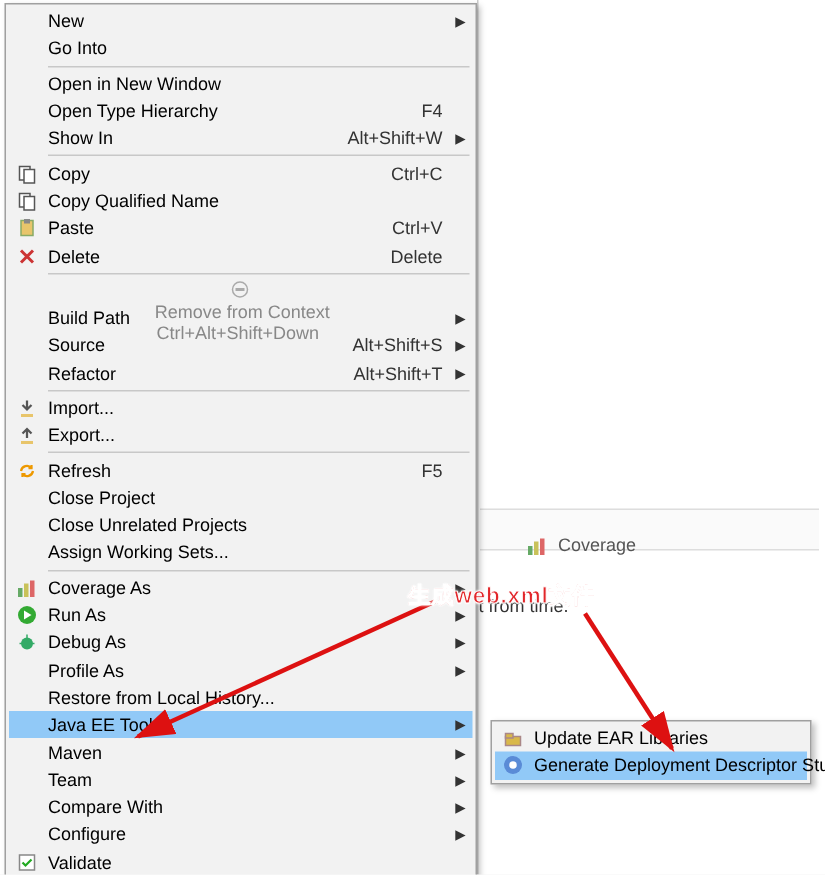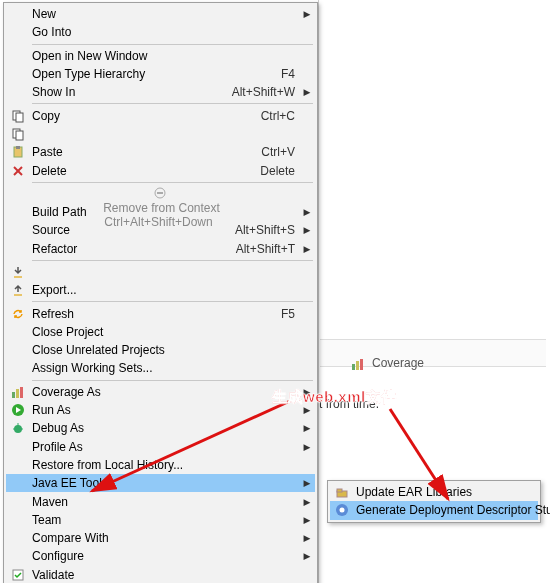--- a/index.html
+++ b/index.html
@@ -175,20 +175,21 @@
       <span class="shortcut">Ctrl+C</span>
       <span class="submenu-arrow"></span>
     </div>
     <div class="item">
       <span class="icon-slot">
         <svg class="ico" viewBox="0 0 14 14">
           <rect x="2" y="2" width="7" height="9" fill="#fff" stroke="#555"></rect>
           <rect x="5" y="4" width="7" height="9" fill="#fff" stroke="#555"></rect>
         </svg>
       </span>
+      <span class="label">Copy Qualified Name</span>
       <span class="submenu-arrow"></span>
     </div>
     <div class="item">
       <span class="icon-slot">
         <svg class="ico" viewBox="0 0 14 14">
           <rect x="3" y="2" width="8" height="10" fill="#e8c56b" stroke="#8a6"></rect>
           <rect x="5" y="1" width="4" height="3" fill="#888"></rect>
         </svg>
       </span>
       <span class="label">Paste</span>
@@ -236,20 +237,21 @@
       <span class="submenu-arrow">▶</span>
     </div>
     <div class="sep"></div>
     <div class="item">
       <span class="icon-slot">
         <svg class="ico" viewBox="0 0 14 14">
           <path d="M3 11h8v2H3z" fill="#e8c56b"></path>
           <path d="M7 2v6M4 5l3 3 3-3" fill="none" stroke="#555" stroke-width="1.5"></path>
         </svg>
       </span>
+      <span class="label">Import...</span>
       <span class="submenu-arrow"></span>
     </div>
     <div class="item">
       <span class="icon-slot">
         <svg class="ico" viewBox="0 0 14 14">
           <path d="M3 11h8v2H3z" fill="#e8c56b"></path>
           <path d="M7 9V3M4 6l3-3 3 3" fill="none" stroke="#555" stroke-width="1.5"></path>
         </svg>
       </span>
       <span class="label">Export...</span>

